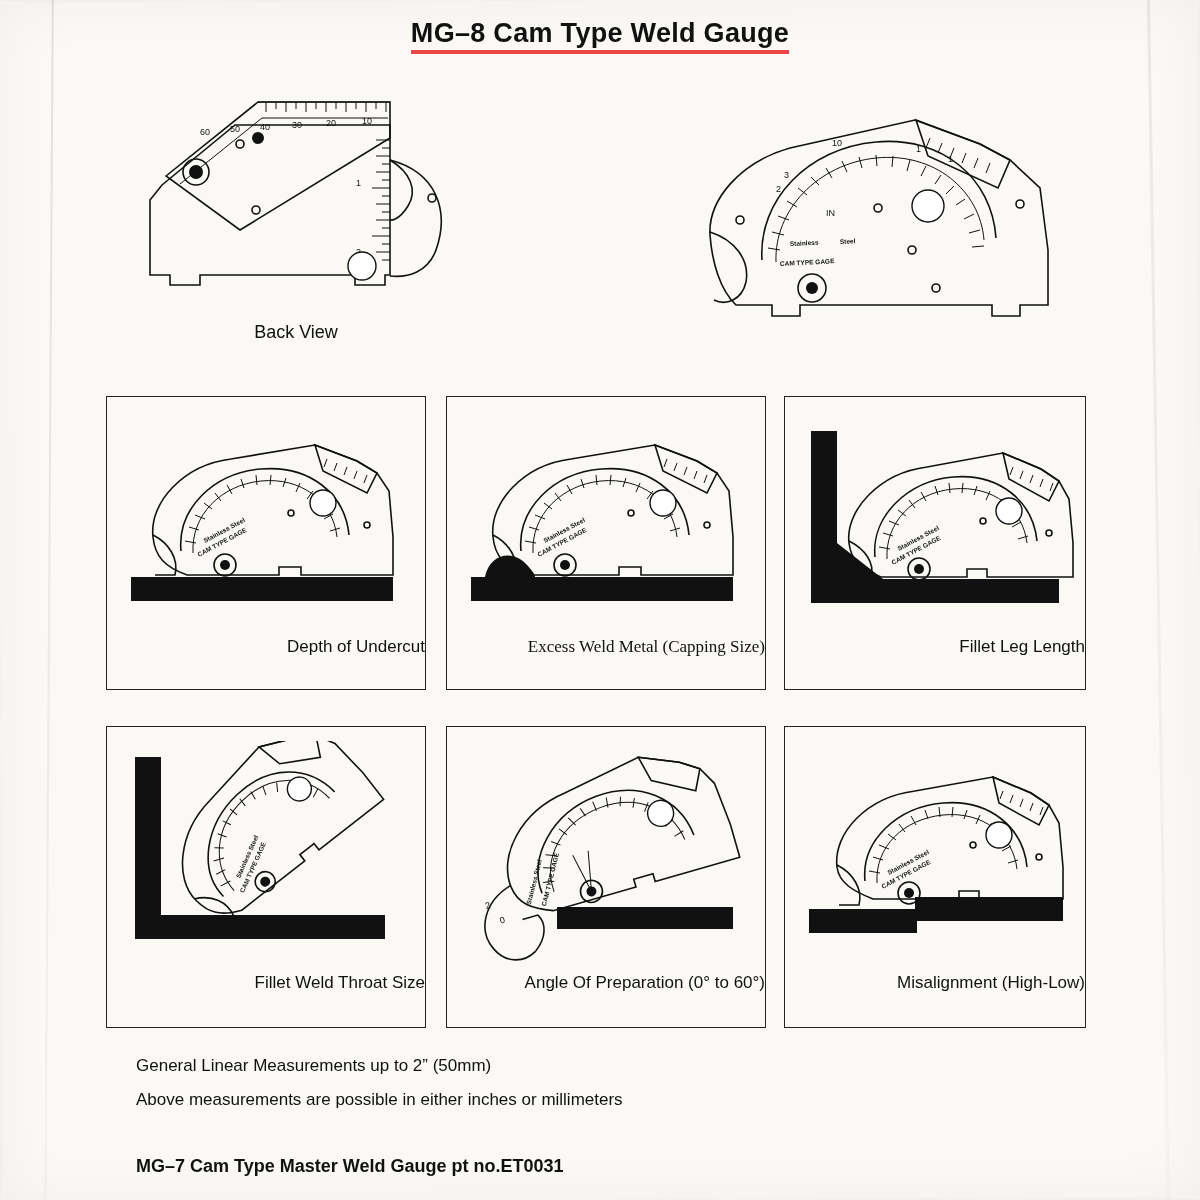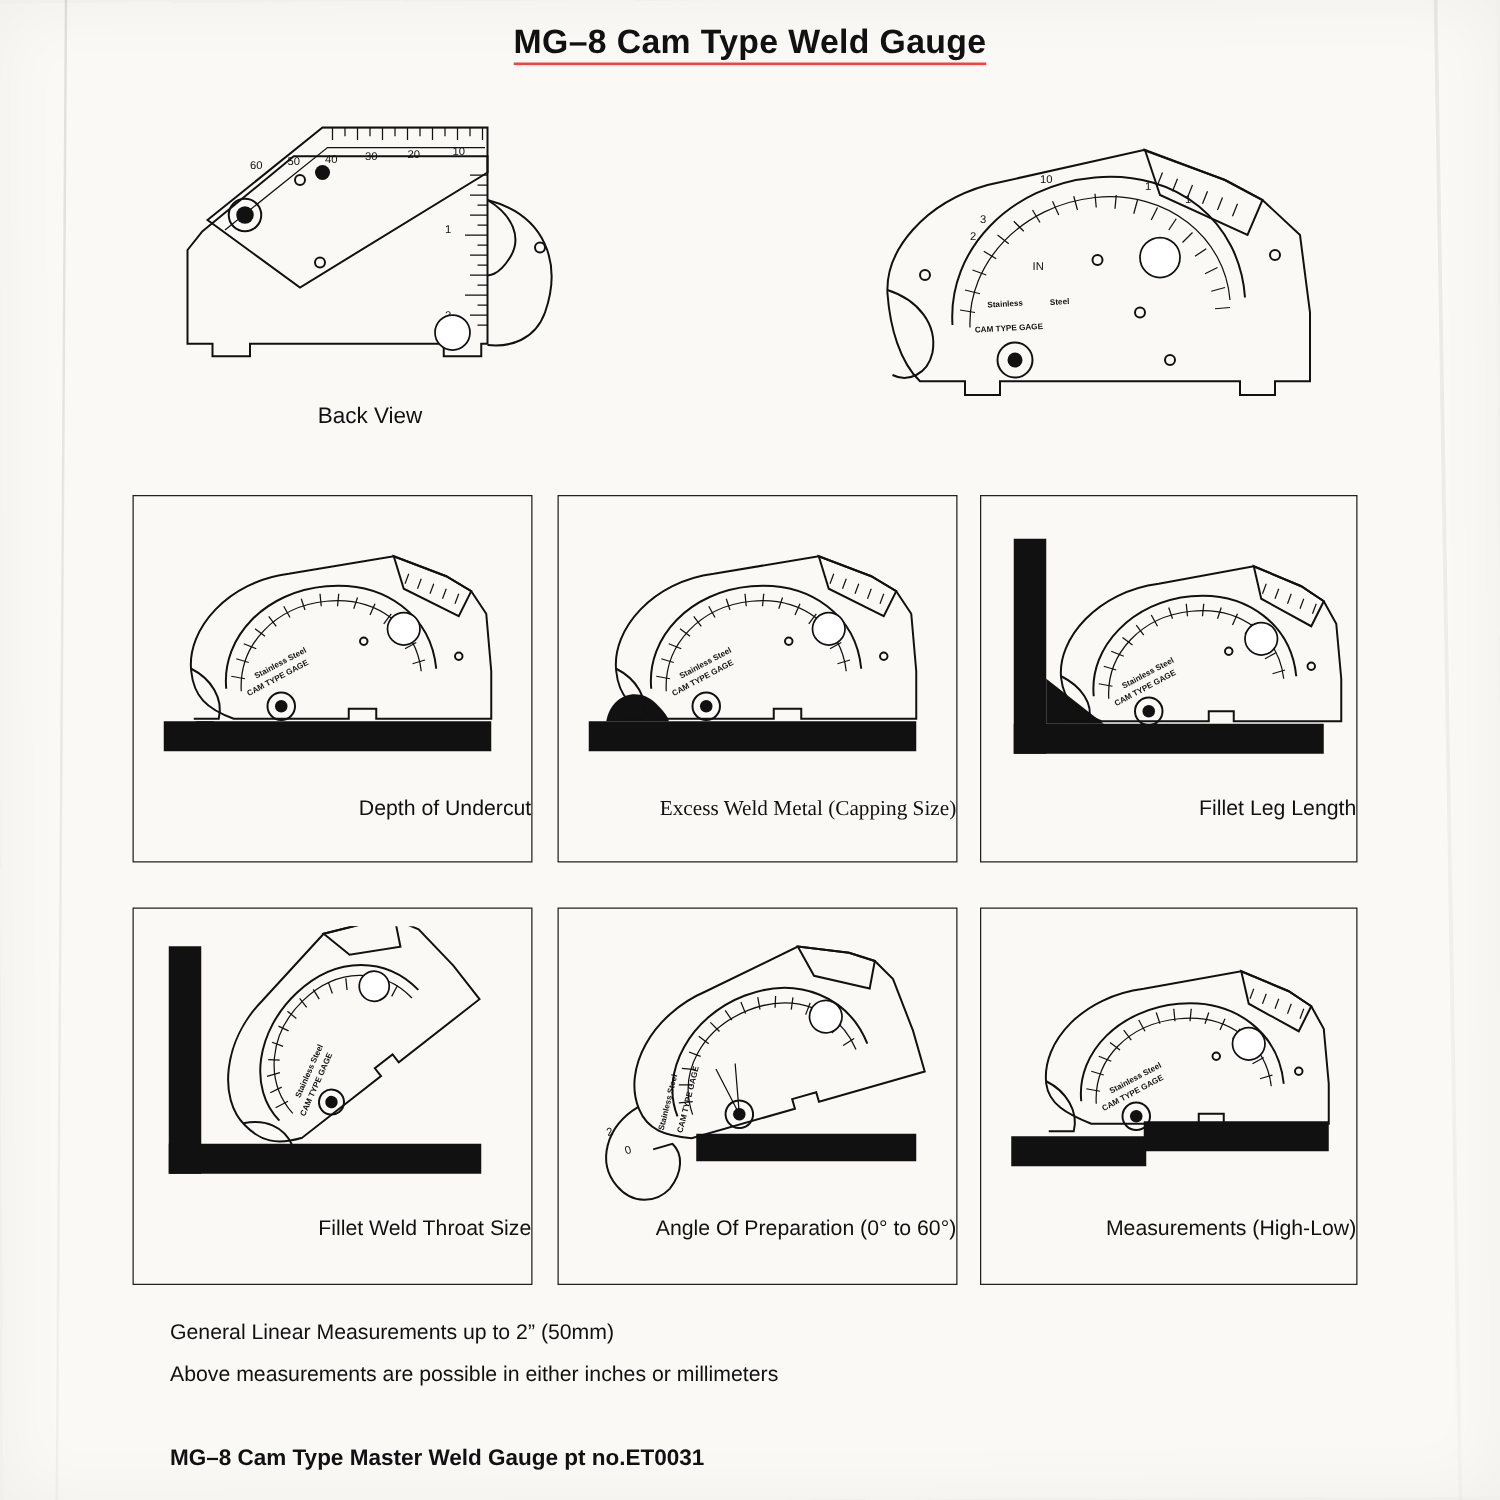--- a/index.html
+++ b/index.html
@@ -29,21 +29,21 @@
     content:"";position:absolute;right:40px;top:-30px;width:3px;height:1280px;
     background:linear-gradient(to bottom, rgba(0,0,0,0.07), rgba(0,0,0,0.02));
     transform:rotate(-0.7deg);
   }
   #content{position:absolute;left:0;top:0;width:1200px;height:1200px;}
 
   .title{
     position:absolute;top:18px;left:0;width:1200px;text-align:center;
     font-size:27px;font-weight:bold;letter-spacing:0.3px;
   }
-  .title span{border-bottom:2px solid #ef4444;padding-bottom:2px;}
+  .title span{border-bottom:4px solid #ef4444;padding-bottom:2px;}
 
   .viewcap{
     position:absolute;font-size:18px;text-align:center;
   }
 
   .cell{
     position:absolute;
     border:1.6px solid #222;
     background:transparent;
   }
@@ -511,27 +511,27 @@
           <line x1="246" y1="62" x2="243" y2="70"></line>
         <line x1="256" y1="66" x2="253" y2="74"></line>
       </g>
       <circle cx="212" cy="94" r="13" class="wht"></circle>
       <circle cx="122" cy="152" r="11" class="ln"></circle>
       <circle cx="122" cy="152" r="5" class="blk"></circle>
       <circle cx="186" cy="104" r="3" class="ln"></circle>
       <circle cx="252" cy="116" r="3" class="ln"></circle>
     </svg>
     <div class="cellcap" style="top:246px;">
-      <span>Measurements (High-Low)</span>
+      <span>Misalignment (High-Low)</span>
     </div>
   </div>
 
   <div class="footline" style="top:1058px;margin-top:32px;">
     <span>Above measurements are possible in either inches or millimeters</span>
   </div>
   <div class="footline" style="top:1056px;">
     <span>General Linear Measurements up to 2”  (50mm)</span>
   </div>
   <div class="footline footbold" style="top:1156px;">
-    <span>MG–8 Cam Type Master Weld Gauge    pt no.ET0031</span>
+    <span>MG–7 Cam Type Master Weld Gauge    pt no.ET0031</span>
   </div>
 
 </div>
 
 </body></html>

